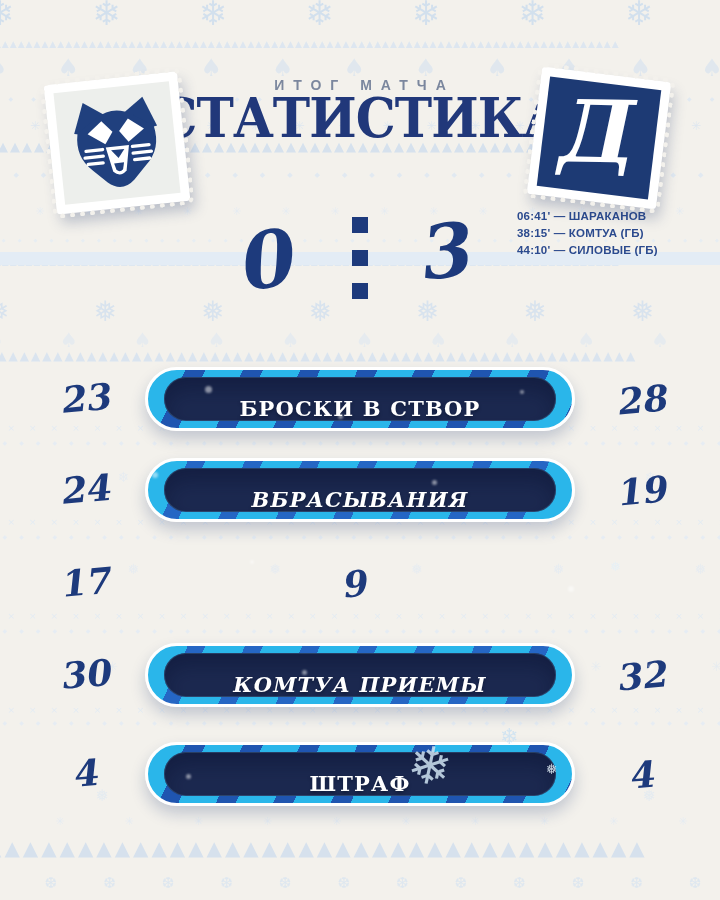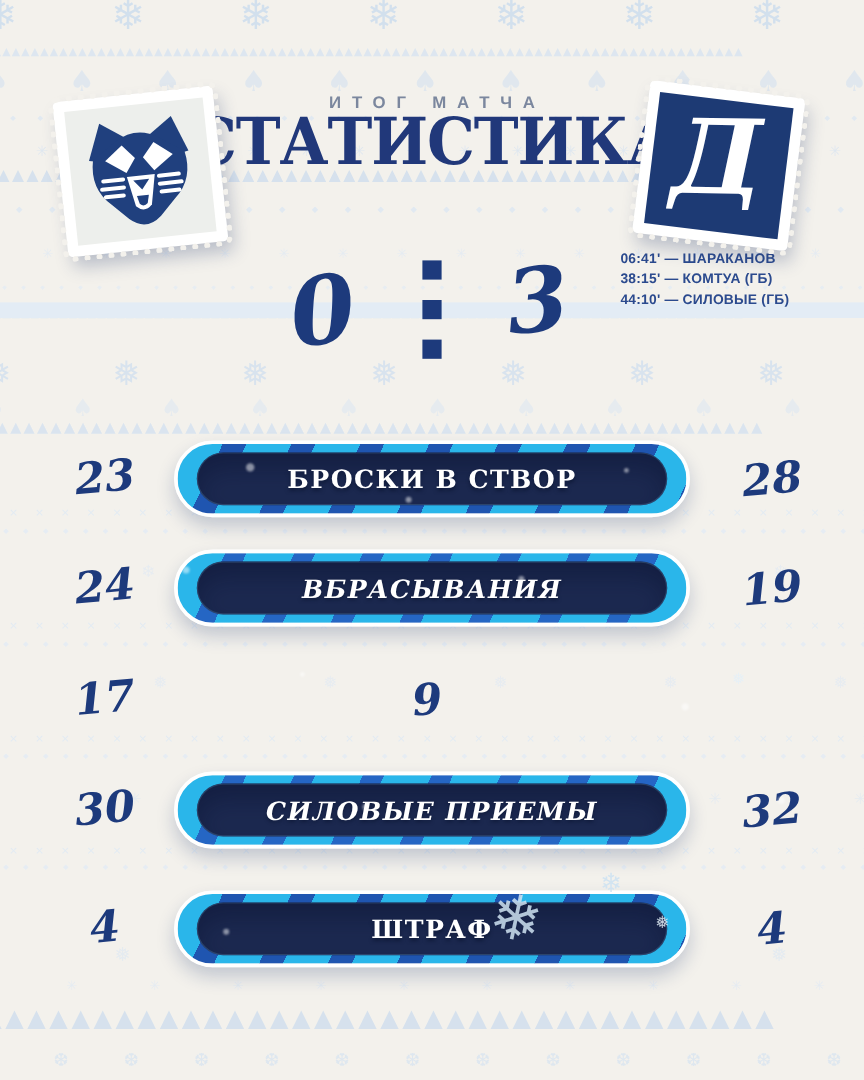--- a/index.html
+++ b/index.html
@@ -73,21 +73,21 @@
   .num-right{ padding-right:8px; }
   .bar {
     position:relative; height:64px; border-radius:32px; box-sizing:border-box;
     border:3px solid #ffffff;
     background:repeating-linear-gradient(115deg, #2ab6ea 0 34px, #1f55b0 34px 52px);
     box-shadow:0 8px 15px rgba(25,50,110,.22);
   }
   .r2 .bar, .r4 .bar { background:repeating-linear-gradient(115deg, #2ab6ea 0 36px, #2566c4 36px 52px);font-style:italic; }
   .bar-inner {
     position:absolute; left:16px; right:16px; top:7px; bottom:7px; border-radius:25px;
-    background:#1c2950; display:flex; align-items:center; justify-content:center;
+    background:#1c2950; display:flex; align-items:flex-end; justify-content:center;
     box-shadow:inset 0 0 0 1px rgba(120,190,235,.2), inset 0 12px 20px rgba(8,16,45,.4);
   }
   .bar-label {
     color:#ffffff; font-family:"DejaVu Serif", serif; font-weight:700;
     font-size:21px; letter-spacing:1.2px; white-space:nowrap;
     text-shadow:0 2px 3px rgba(5,15,40,.5);
   }
   
   .snowflake { position:absolute; z-index:4; color:#cfe3f2; pointer-events:none; line-height:1;
                font-family:"DejaVu Sans", sans-serif; }
@@ -206,21 +206,21 @@
 
   <div class="stat-row r3">
     <div class="num num-left">17</div>
     <div class="num num-right">9</div>
   </div>
 
   <div class="stat-row r4">
     <div class="num num-left">30</div>
     <div class="bar">
       <div class="bar-inner">
-        <span class="bar-label">СИЛОВЫЕ ПРИЕМЫ</span>
+        <span class="bar-label">КОМТУА ПРИЕМЫ</span>
       </div>
     </div>
     <div class="num num-right">32</div>
   </div>
 
   <div class="stat-row r5">
     <div class="num num-left">4</div>
     <div class="bar">
       <div class="bar-inner">
         <span class="bar-label">ШТРАФ</span>

